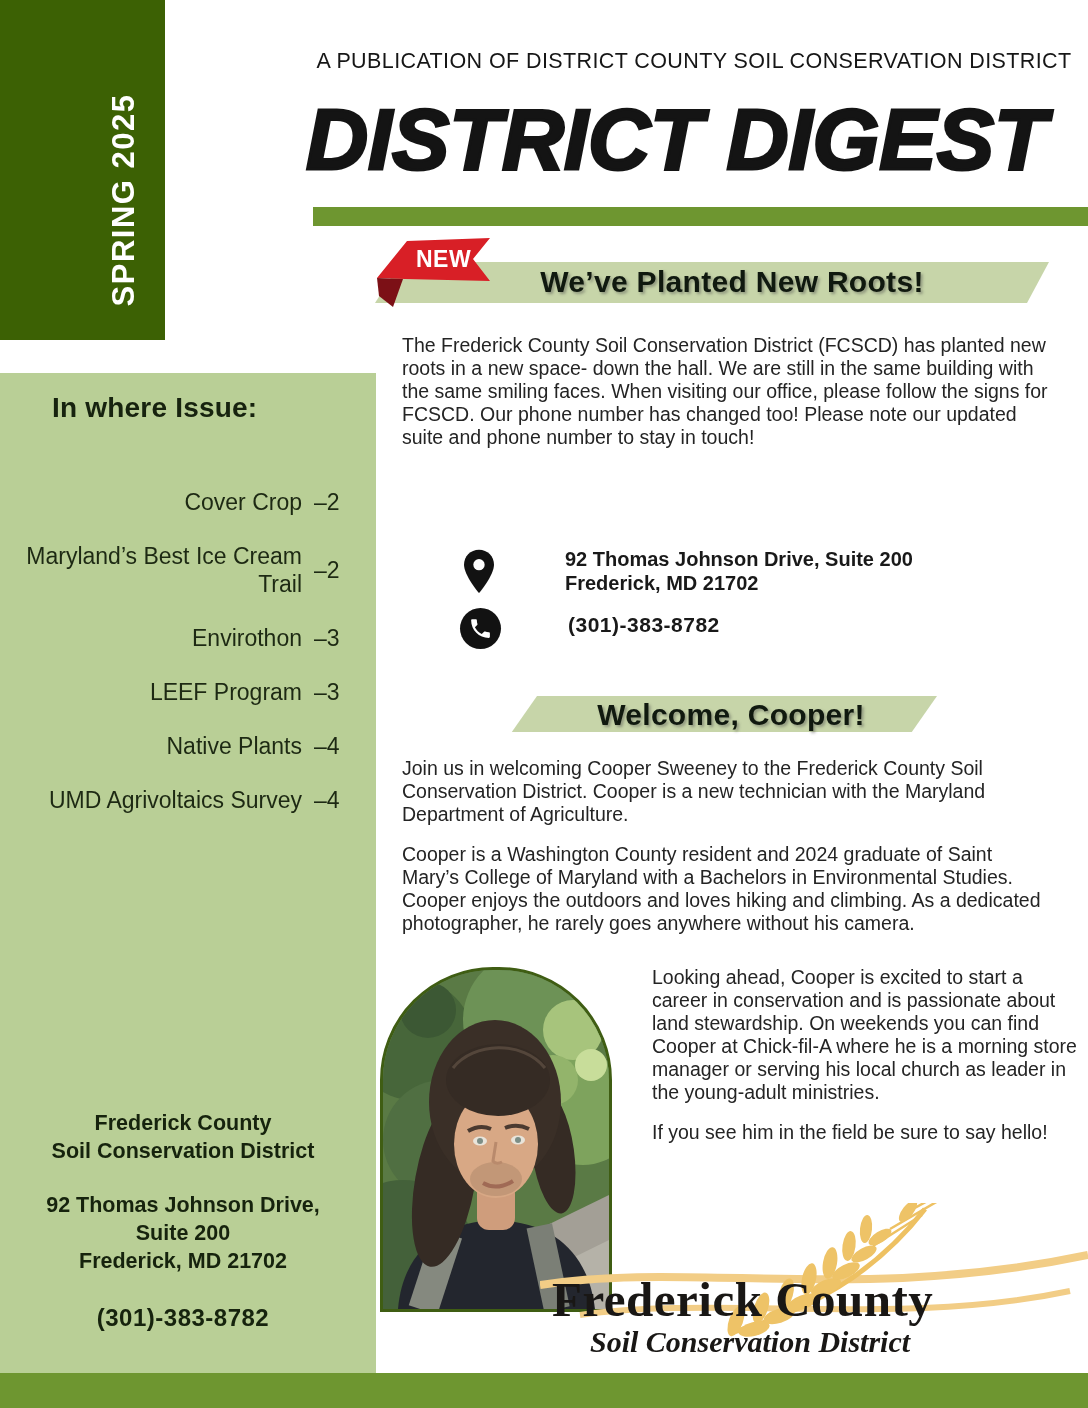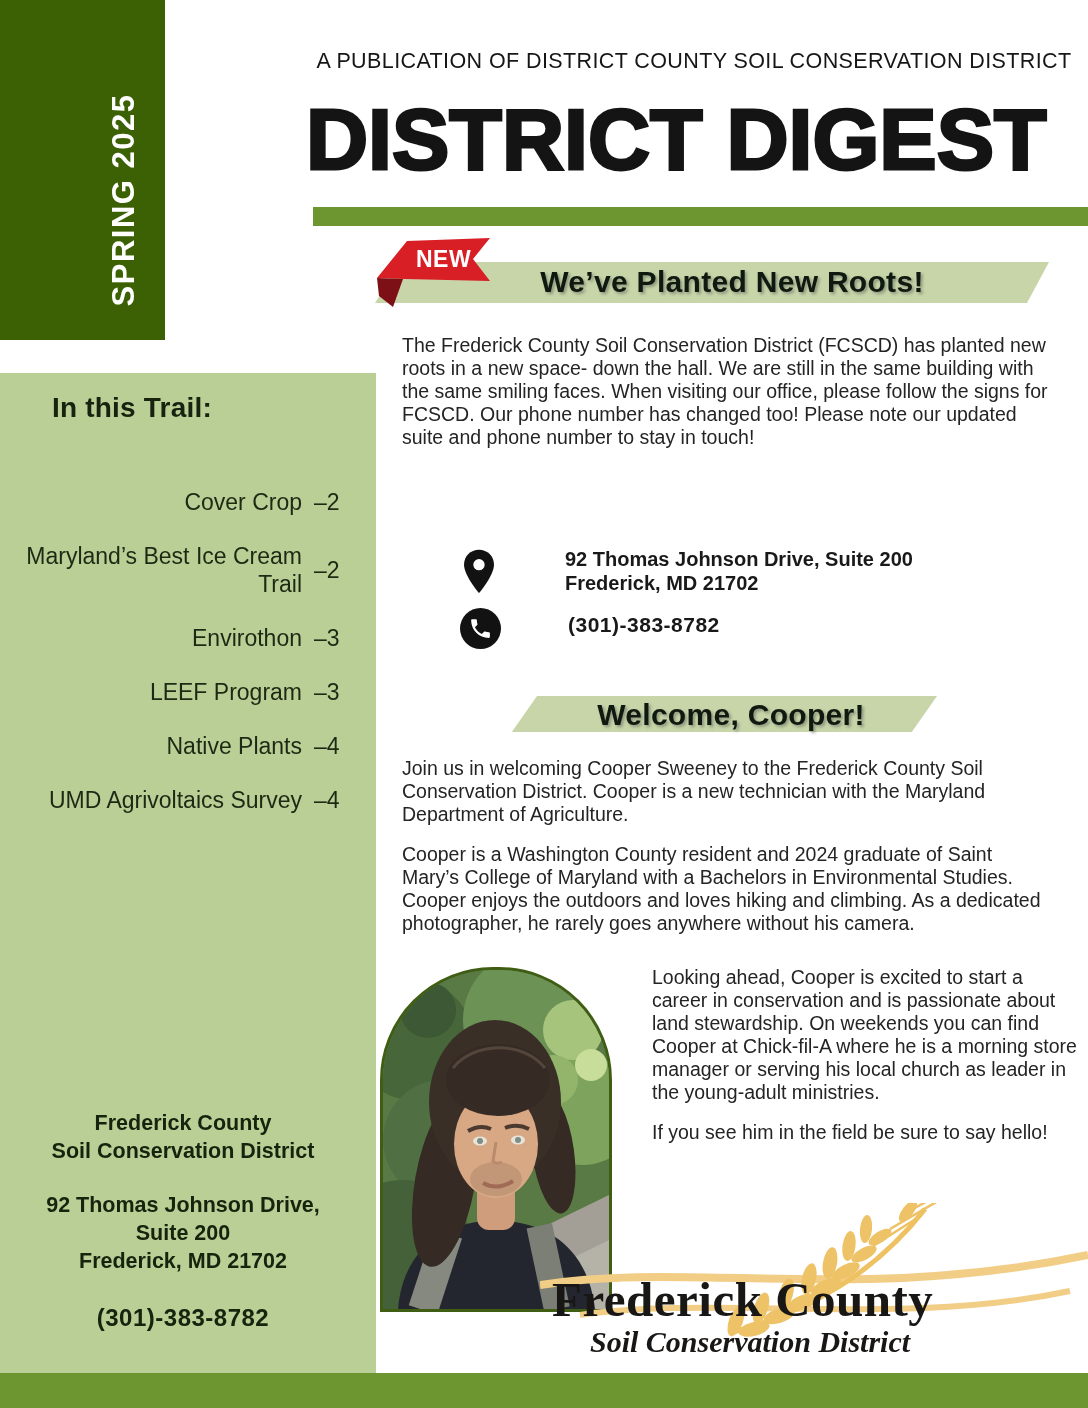--- a/index.html
+++ b/index.html
@@ -20,20 +20,21 @@
 
   
   .pub-line {
     left:308px; top:49px; width:772px; text-align:center; white-space:nowrap;
     font-size:21.5px; letter-spacing:0.4px; color:#161616;
   }
   .main-title {
     left:306px; top:94px; width:782px; font-size:86px; line-height:1.05;
     font-weight:700; color:#141414; -webkit-text-stroke:3px #141414;
     white-space:nowrap;
+    font-style:italic;
   }
   .title-bar { left:313px; top:207px; width:775px; height:19px; background:#6e9630; }
 
   
   .roots-banner {
     left:375px; top:262px; width:674px; height:41px; background:#c7d5a9;
     -webkit-clip-path:polygon(26px 0, 674px 0, 652px 41px, 0 41px);
     clip-path:polygon(26px 0, 674px 0, 652px 41px, 0 41px);
   }
   .roots-title {
@@ -209,21 +210,21 @@
       <path d="M100,213 Q114,221 130,211" stroke="#a06a55" stroke-width="4" fill="none"></path>
     </svg>
   </div>
 
   <div class="abs body-text col-right">
     <div class="pA">Looking ahead, Cooper is excited to start a career in conservation and is passionate about land stewardship. On weekends you can find Cooper at Chick-fil-A where he is a morning store manager or serving his local church as leader in the young-adult ministries.</div>
     <div class="pB">If you see him in the field be sure to say hello!</div>
   </div>
 
   <div class="abs sidebar">
-    <div class="sidebar-heading">In this Trail:</div>
+    <div class="sidebar-heading">In where Issue:</div>
     <div class="toc">
       <div class="toc-row">
         <div class="toc-label">Cover Crop</div>
         <div class="toc-page">–2</div>
       </div>
       <div class="toc-row">
         <div class="toc-label">Maryland’s Best Ice Cream Trail</div>
         <div class="toc-page">–2</div>
       </div>
       <div class="toc-row">

